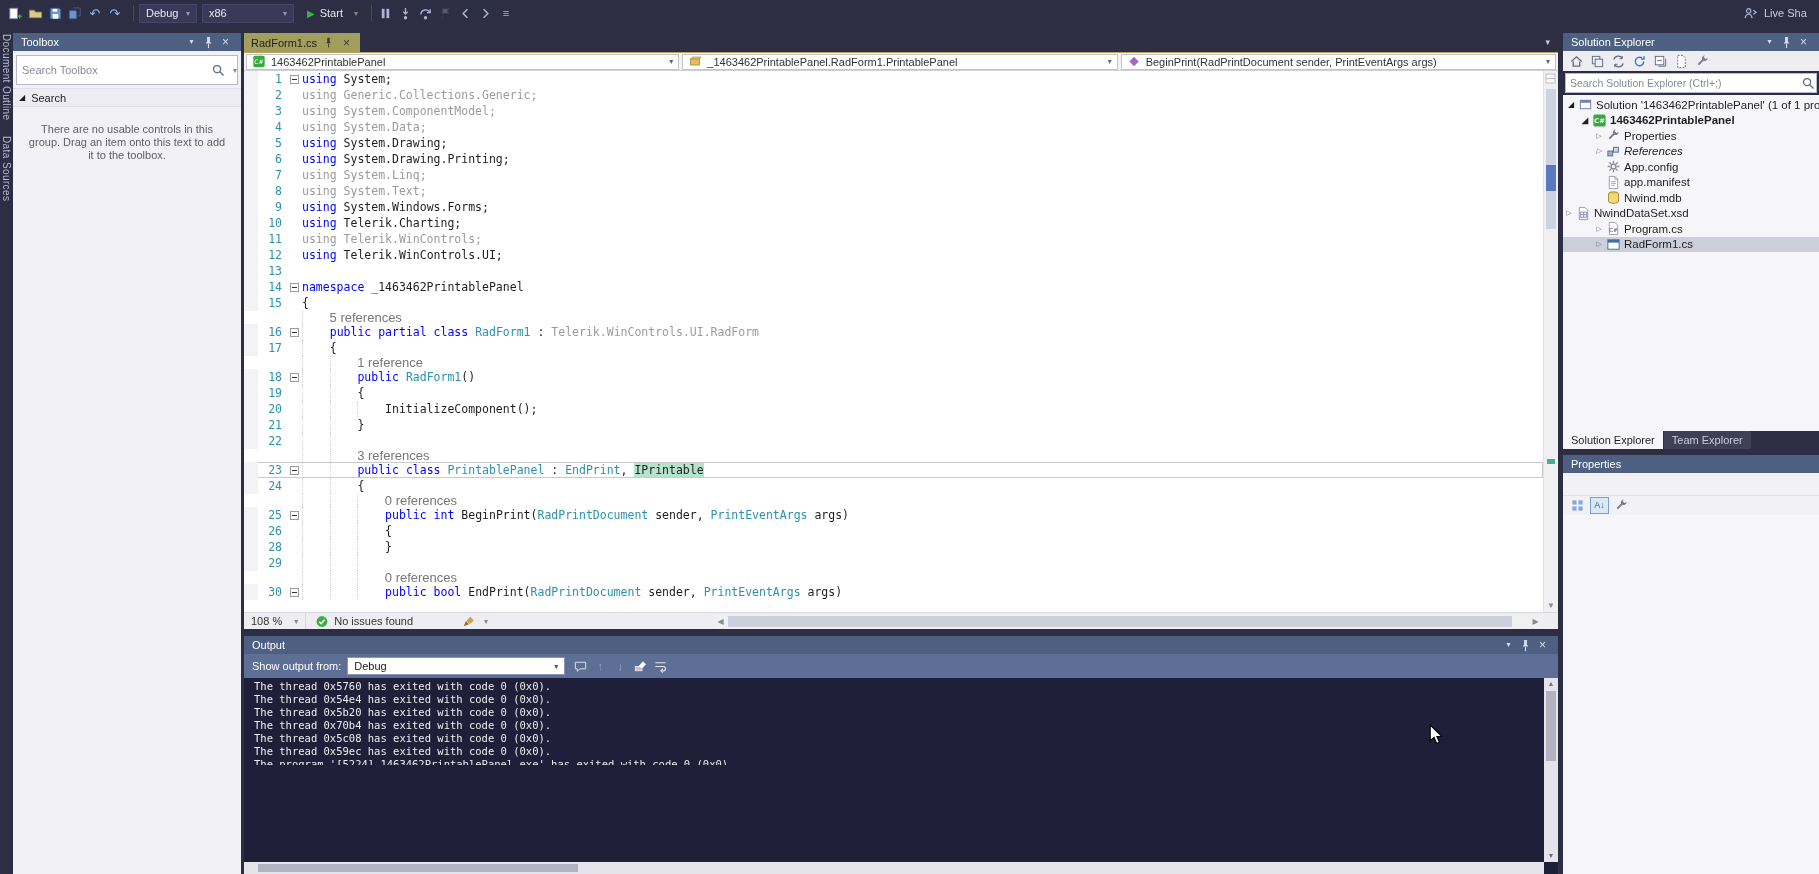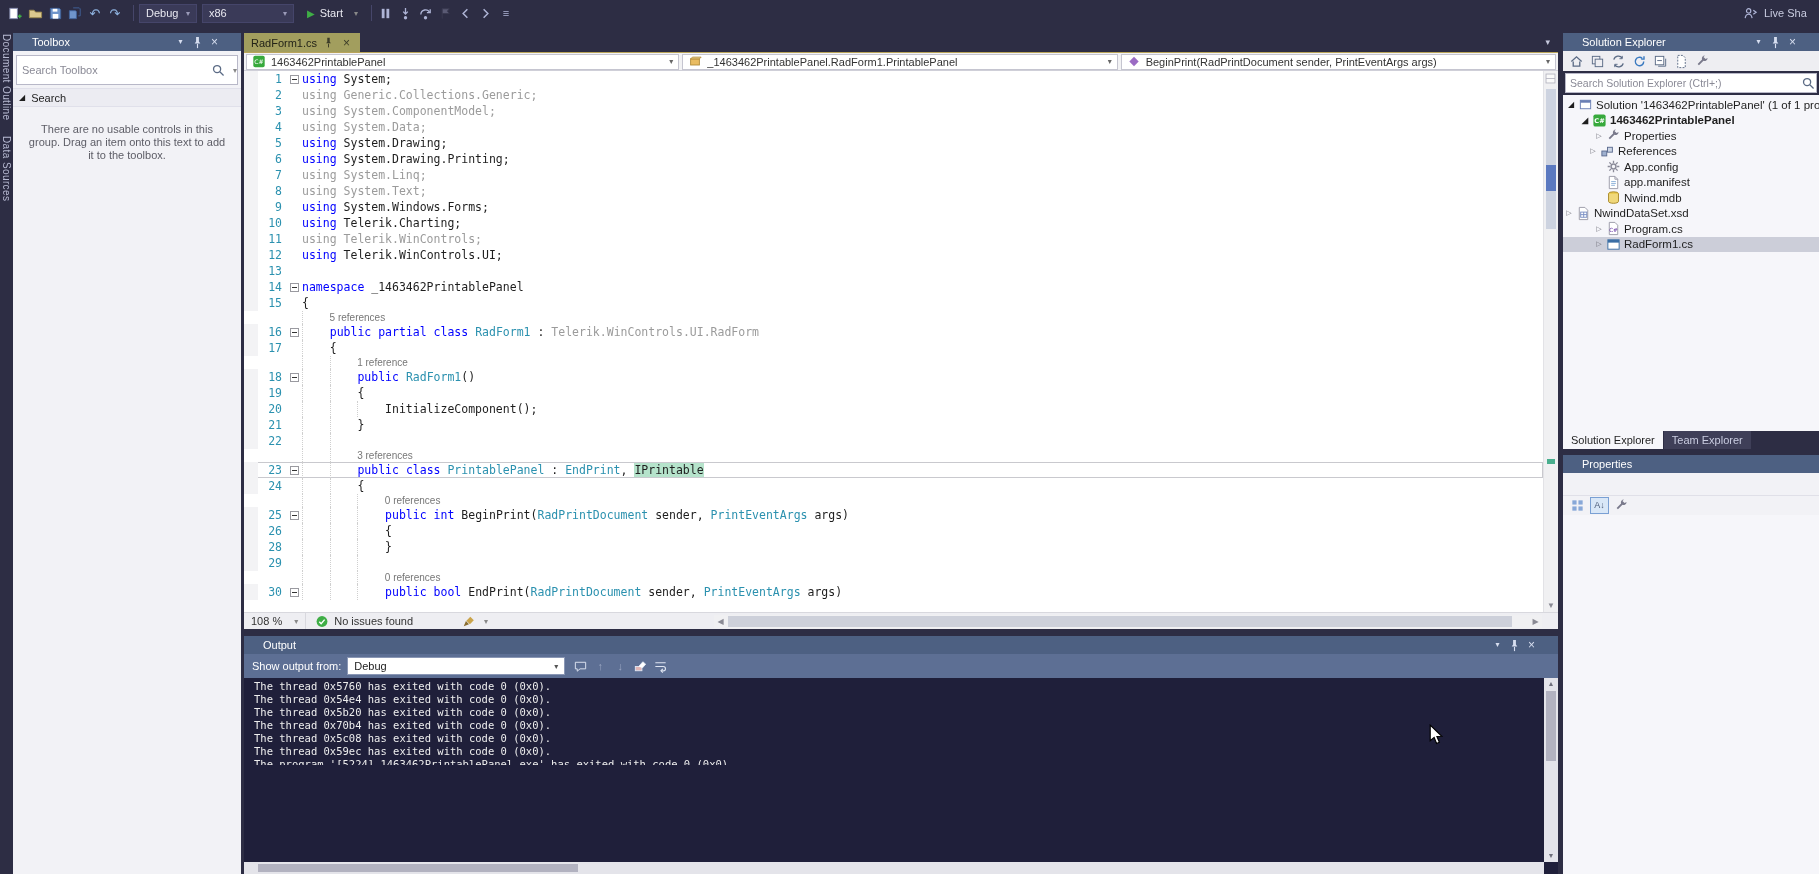--- a/index.html
+++ b/index.html
@@ -19,21 +19,21 @@
 .combo.w-debug{width:58px}.combo.w-plat{width:92px}
 .start{display:inline-flex;align-items:center;gap:5px;height:20px;background:transparent;border:none;color:#e8e8f0;font-size:11px;padding:0 8px;font-family:inherit}
 .play{color:var(--start-green,#3fae46);font-size:10px}
 .live{margin-left:auto;display:flex;align-items:center;gap:5px;width:72px;overflow:hidden;white-space:nowrap;color:#c9cce0}
 
 
 .leftstrip{position:absolute;left:0;top:26px;width:13px;bottom:0;display:flex;flex-direction:column;gap:16px;padding-top:8px;align-items:center}
 .vtab{writing-mode:vertical-rl;font-size:10px;color:#b7bad2;letter-spacing:.4px;cursor:default}
 
 
-.panel-head{height:18px;background:var(--panel-header-bg,#4d6082);color:var(--panel-header-fg,#fff);display:flex;align-items:center;padding:0 19px;flex:none}
+.panel-head{height:18px;background:var(--panel-header-bg,#4d6082);color:var(--panel-header-fg,#fff);display:flex;align-items:center;padding:0 8px;flex:none}
 .panel-head .tbic{color:#d7def0;width:15px;height:15px;margin-left:2px}
 .ph-sp{flex:1}
 
 
 .toolbox{position:absolute;left:13px;top:33px;width:228px;bottom:0;background:#f2f2f6;display:flex;flex-direction:column}
 .tb-searchrow{margin:4px 3px 3px;position:relative;display:flex;align-items:center;background:#fff;border:1px solid #b8b8c8;height:30px}
 .tb-searchrow input{flex:1;border:none;outline:none;font:11px "Liberation Sans",sans-serif;padding:0 5px;color:#222;background:transparent}
 .tb-searchrow .tbic{color:#5b6b85;width:16px}
 ::placeholder{color:#8a8a96}
 .tb-section{height:19px;display:flex;align-items:center;gap:6px;padding:0 6px;background:#eceçf2;background:#ececf2;border-top:1px solid #e0e0ea;border-bottom:1px solid #e0e0ea}
@@ -62,21 +62,21 @@
 .lnum{width:28px;flex:none;text-align:right;color:var(--line-number,#2b91af);font:11.5px "DejaVu Sans Mono",monospace;padding-right:4px}
 .fold{width:16px;flex:none;display:flex;align-items:center;justify-content:center}
 .foldbox{width:9px;height:9px;border:1px solid #9a9aa0;background:#fff;position:relative}
 .foldbox::after{content:"";position:absolute;left:1px;right:1px;top:3px;border-top:1px solid #333}
 .codetext{font:11.5px "DejaVu Sans Mono",monospace;white-space:pre;color:#1e1e1e}
 .tk-kw{color:var(--keyword,#0000ff)}
 .tk-ty{color:var(--type-name,#2b91af)}
 .tk-un{color:var(--unused,#9b9b9b)}
 .tk-pl{color:#1e1e1e}
 .tk-hl{background:var(--reference-highlight,#b5e3cb)}
-.lens{font-size:10px;color:var(--codelens,#777)}
+.lens{font-size:13px;color:var(--codelens,#777)}
 .guide{position:absolute;top:0;bottom:0;border-left:1px dotted #cfcfcf}
 .current{box-shadow:inset 0 0 0 1px #c9c9ce}
 
 .vsb{position:absolute;top:0;bottom:0;left:1299px;width:15px;background:#f0f0f2;border-left:1px solid #e2e2e6}
 .vsb .ar{position:absolute;left:0;right:0;height:13px;color:#8a8a94;font-size:8px;text-align:center;line-height:13px}
 .vsb .ar.dn{bottom:0}
 .vsb .thumb{position:absolute;left:2px;right:2px;top:18px;height:140px;background:#cdd3e0}
 .vsb .mark-caret{position:absolute;left:2px;right:2px;top:94px;height:26px;background:#5b79c0}
 .vsb .mark-hl{position:absolute;left:3px;right:3px;top:388px;height:5px;background:#49ae8e}
 .splitbtn{position:absolute;right:1px;top:1px;width:13px;height:13px}
@@ -790,21 +790,21 @@
         </div>
         <div class="trow" style="padding-left: 30px;">
           <span class="texp">▷</span>
           <span class="ticon">
             <svg width="15" height="15" viewBox="0 0 16 16">
               <path d="M13.4 4.2a3.3 3.3 0 0 1-4.4 3.1L4.2 12l-1.4-1.4 4.7-4.7a3.3 3.3 0 0 1 3.1-4.4L9 3.1l2.3 2.3z" fill="#7a7a8c"></path>
             </svg>
           </span>
           <span class="tlabel">Properties</span>
         </div>
-        <div class="trow" style="padding-left: 24px;">
+        <div class="trow" style="padding-left: 30px; font-style: italic;">
           <span class="texp">▷</span>
           <span class="ticon">
             <svg width="15" height="15" viewBox="0 0 16 16">
               <rect x="2" y="7.5" width="5.2" height="5.2" fill="#9fb0cf" stroke="#5b6b8f"></rect>
               <rect x="8" y="3.5" width="5.2" height="5.2" fill="#cdd6e6" stroke="#5b6b8f"></rect>
             </svg>
           </span>
           <span class="tlabel">References</span>
         </div>
         <div class="trow" style="padding-left: 30px;">

